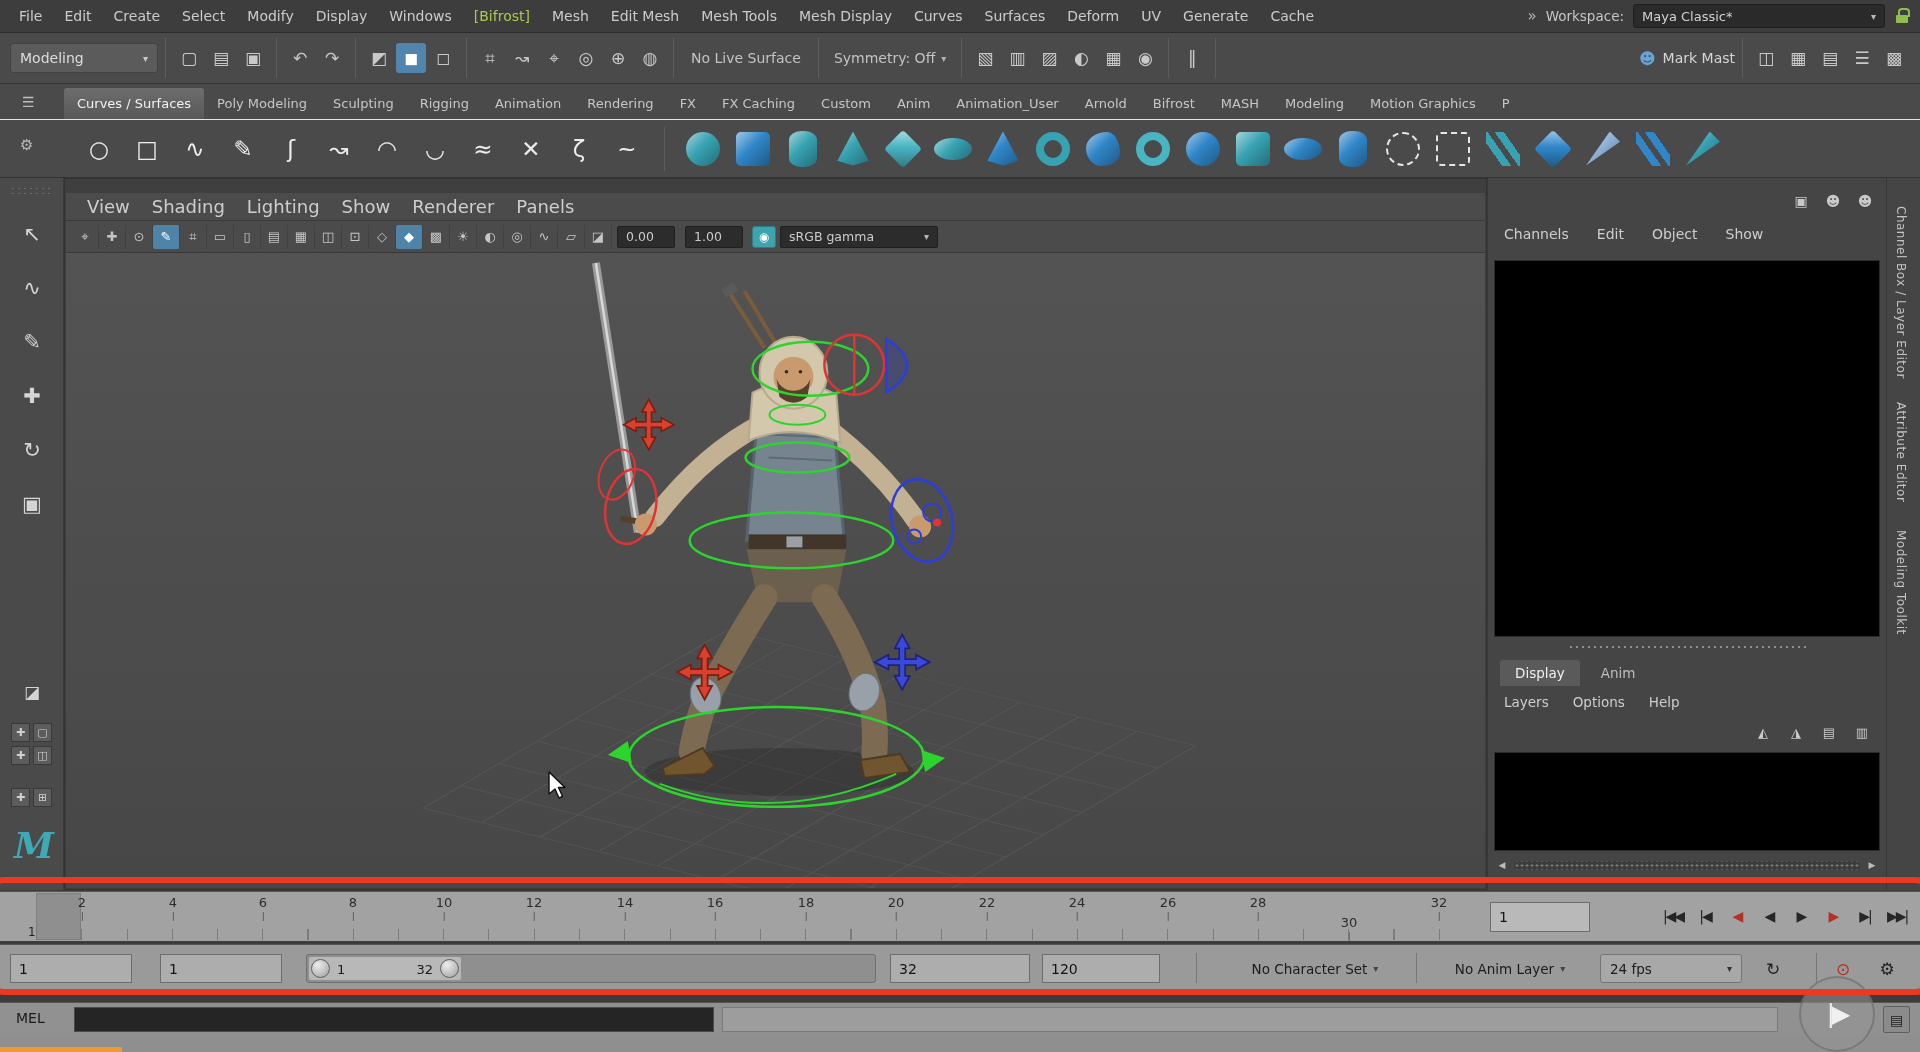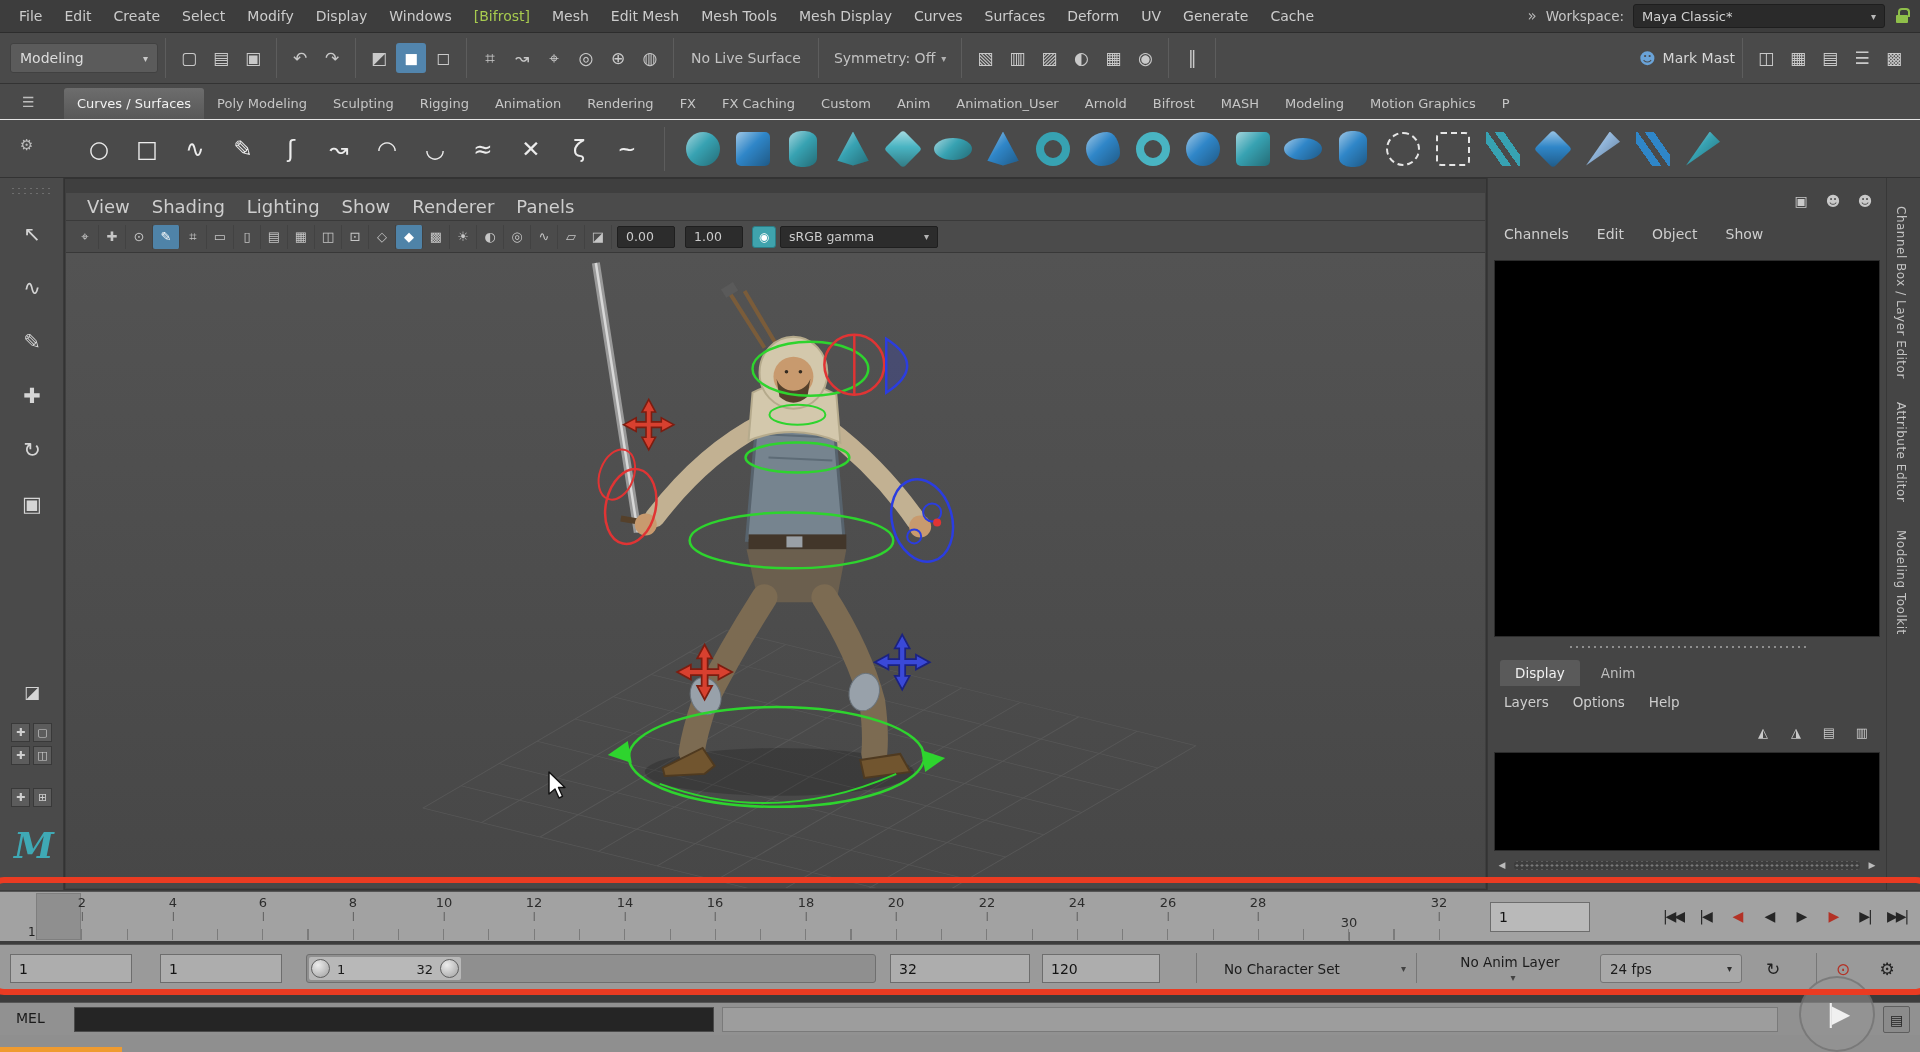--- a/index.html
+++ b/index.html
@@ -148,24 +148,24 @@
   .rfield{position:absolute;top:9px;height:29px;background:#adadad;border:1px solid #6d6d6d;font-size:14px;color:#141414;padding-left:8px;}
   .f1{left:10px;width:122px;} .f2{left:160px;width:122px;} .f3{left:890px;width:140px;} .f4{left:1042px;width:118px;}
   .range-slider{position:absolute;left:306px;top:9px;width:570px;height:29px;background:#8f8f8f;border:1px solid #6f6f6f;border-radius:3px;}
   .range-bar{position:absolute;left:2px;top:2px;bottom:2px;width:152px;background:#b8b8b8;border-radius:2px;}
   .knob{position:absolute;top:2px;width:19px;height:19px;border-radius:50%;
     background:radial-gradient(circle at 35% 30%,#ececec,#9f9f9f);border:1px solid #5f5f5f;}
   .knob.left{left:2px;} .knob.right{right:2px;}
   .rlabel{position:absolute;top:5px;font-size:13px;color:#1b1b1b;} .rlabel.l{left:28px;} .rlabel.r{right:28px;}
   .rsep{position:absolute;top:8px;height:30px;width:1px;background:#777;}
   .s1{left:1196px;} .s2{left:1416px;} .s3{left:1816px;}
-  .flatdrop{position:absolute;top:9px;height:29px;display:flex;align-items:center;justify-content:space-between;
+  .flatdrop{position:absolute;top:9px;height:29px;display:flex;align-items:center;justify-content:center;
     font-size:13.5px;color:#1b1b1b;}
   .flatdrop .caret{color:#333;}
-  .d1{left:1224px;width:182px;} .d2{left:1434px;width:152px;flex-direction:column;}
+  .d1{left:1224px;width:182px;} .d2{left:1434px;width:152px;}
   .fpsdrop{position:absolute;left:1600px;top:9px;width:142px;height:29px;background:#a8a8a8;border:1px solid #757575;
     border-radius:3px;display:flex;align-items:center;justify-content:space-between;padding:0 9px;font-size:13.5px;color:#1b1b1b;}
   .ricon{position:absolute;top:9px;width:30px;height:29px;background:none;border:none;font-size:17px;color:#222;}
   .loop{left:1758px;} .akey{left:1828px;color:#b33226;} .prefs{left:1872px;}
 
   
   .mel-row{position:absolute;top:1002px;left:0;right:0;height:33px;background:#919191;border-top:1px solid #555;}
   .mel-label{position:absolute;left:16px;top:7px;font-size:14px;color:#1a1a1a;}
   .mel-input{position:absolute;left:74px;top:4px;width:640px;height:25px;background:#252525;border:1px solid #4a4a4a;
     color:#ddd;font-family:"DejaVu Sans Mono","Liberation Mono",monospace;font-size:13px;padding:0 6px;}

